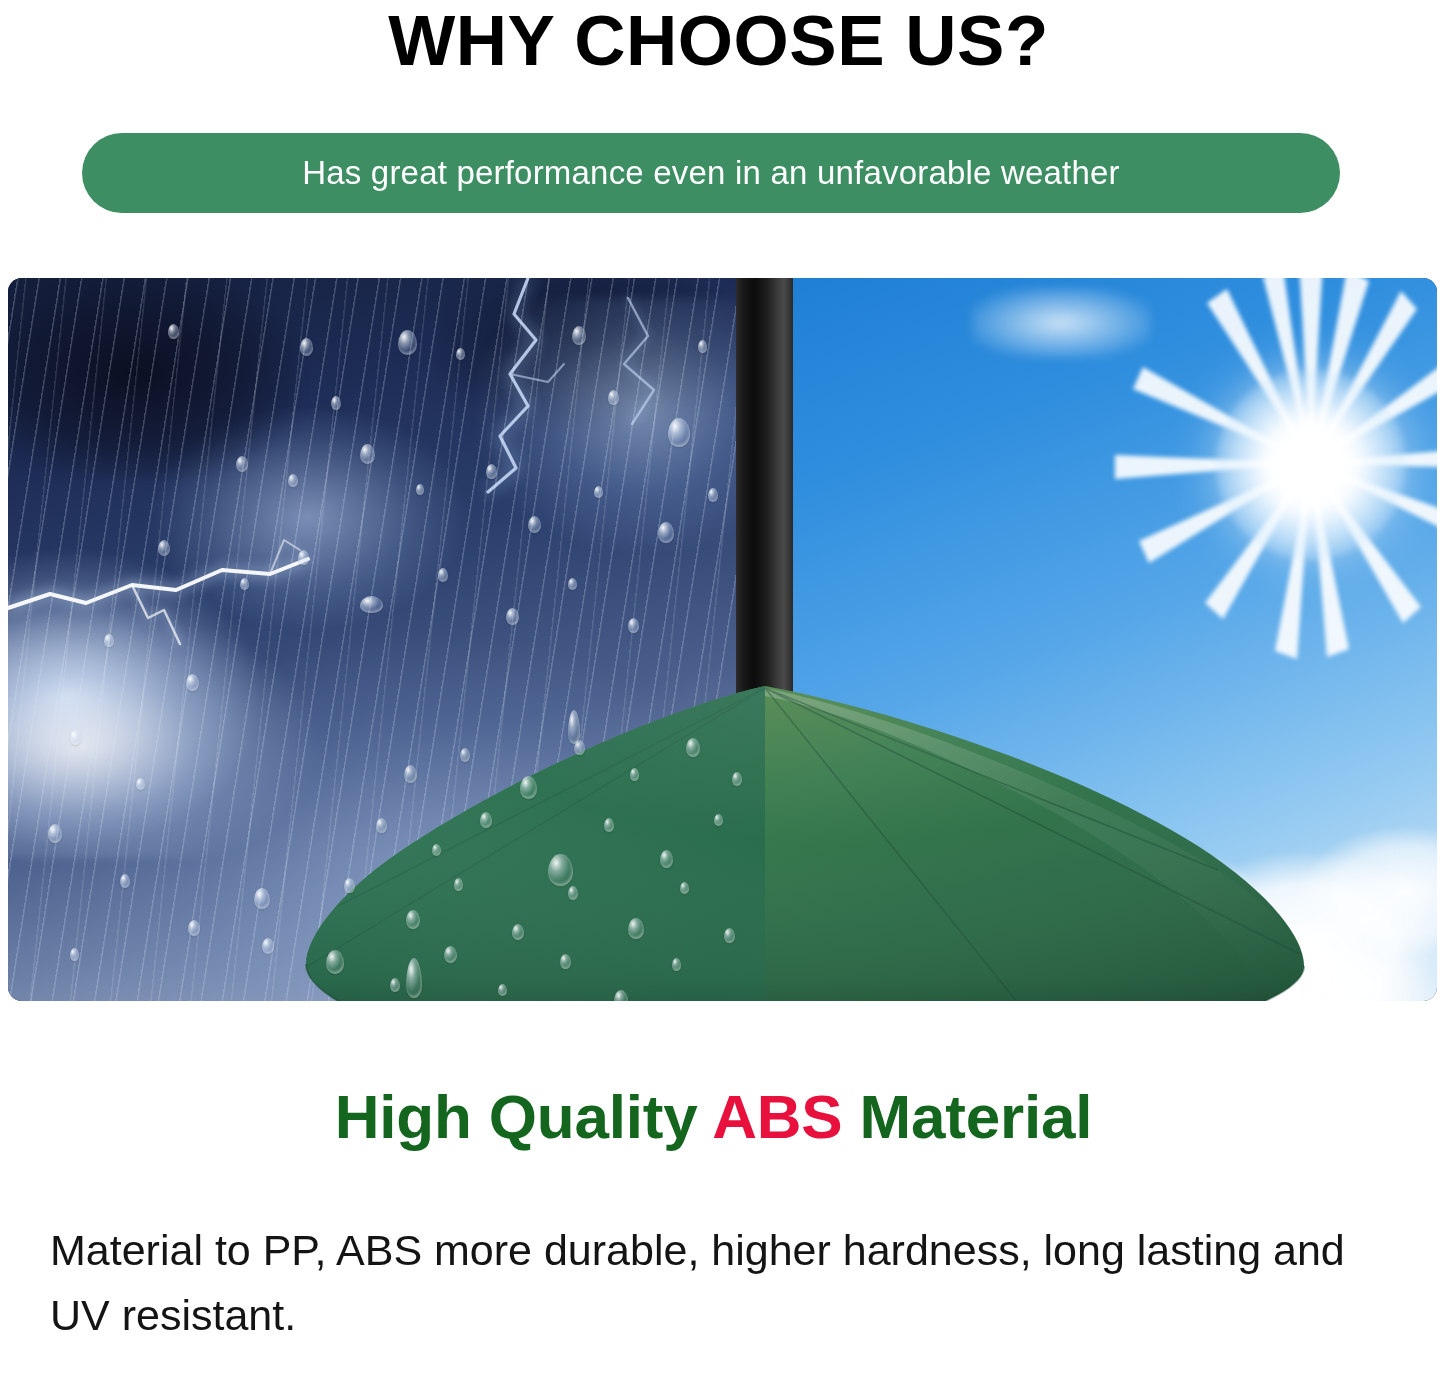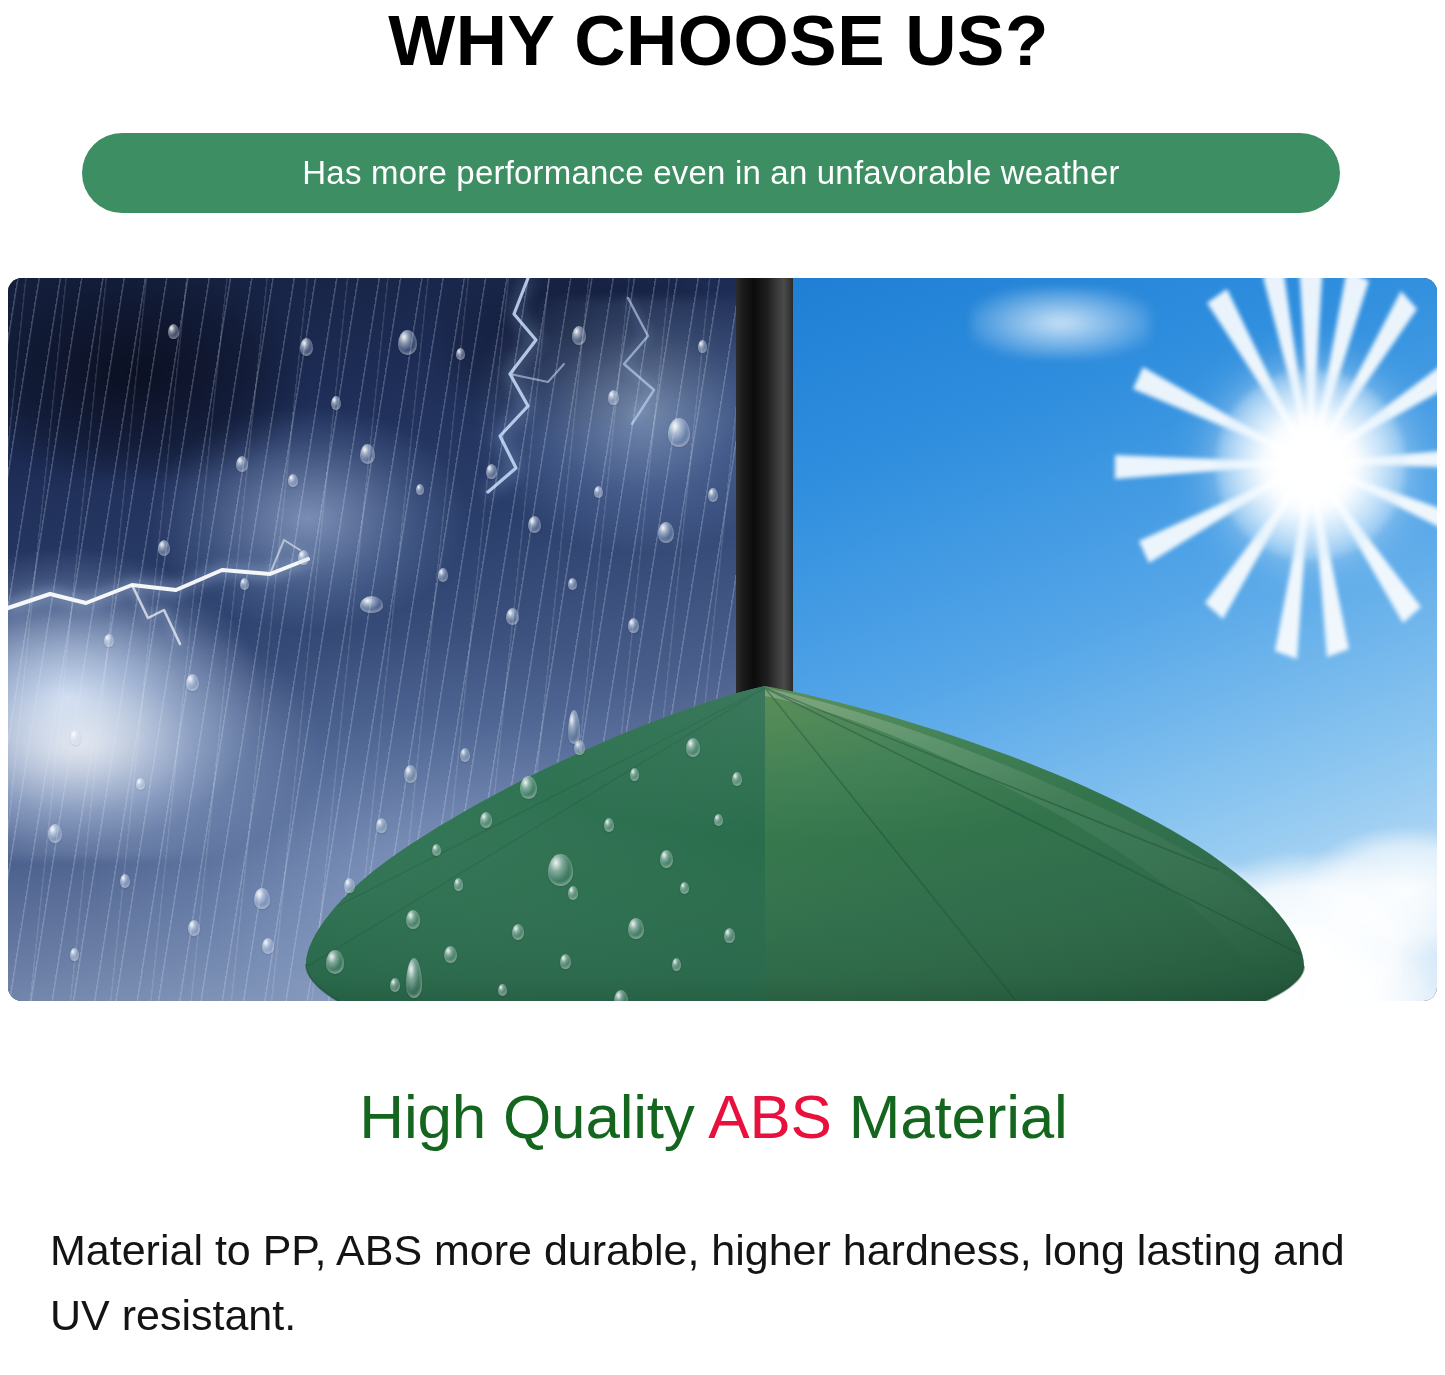--- a/index.html
+++ b/index.html
@@ -221,21 +221,21 @@
   }
 
   
   .material-heading {
     position: absolute;
     left: 0;
     top: 1081px;
     width: 1427px;
     text-align: center;
     font-size: 62px;
-    font-weight: 400;
+    font-weight: 700;
     letter-spacing: -0.2px;
     white-space: nowrap;
   }
   .material-heading .seg-green { color: #14661e; }
   .material-heading .seg-red   { color: #e8103c; }
 
   
   .body-copy {
     position: absolute;
     left: 50px;
@@ -246,21 +246,21 @@
     line-height: 1.52;
     color: #141414;
   }
 </style>
 </head>
 <body>
 
 <div class="page-title">WHY CHOOSE US?</div>
 
 <div class="subtitle-pill">
-  <span class="subtitle-pill-text">Has more performance even in an unfavorable weather</span>
+  <span class="subtitle-pill-text">Has great performance even in an unfavorable weather</span>
 </div>
 
 <div class="photo-panel">
 
   <div class="storm-half">
     <div class="storm-dark-cloud"></div>
     <div class="storm-dark-cloud2"></div>
     <div class="lightning-glow"></div>
     <div class="lightning-glow2"></div>
 

